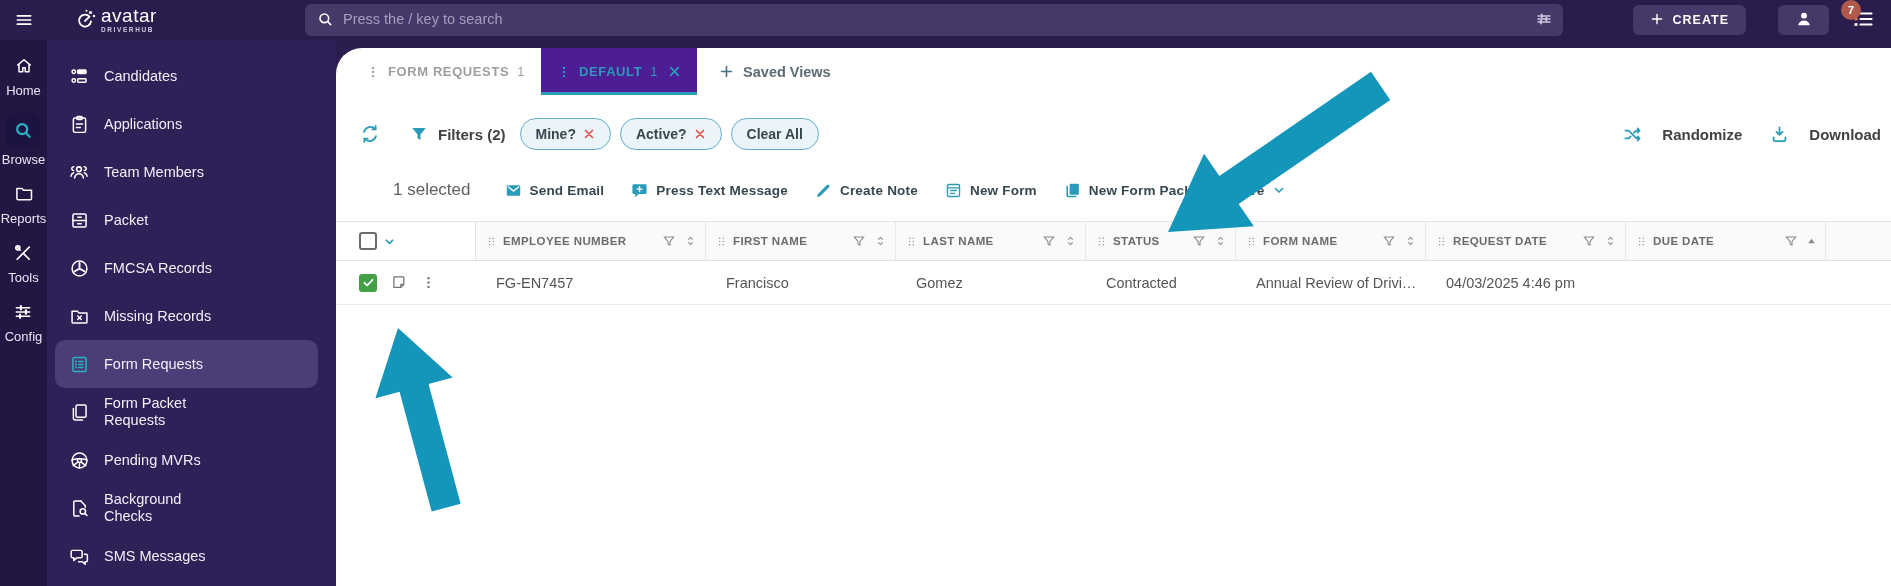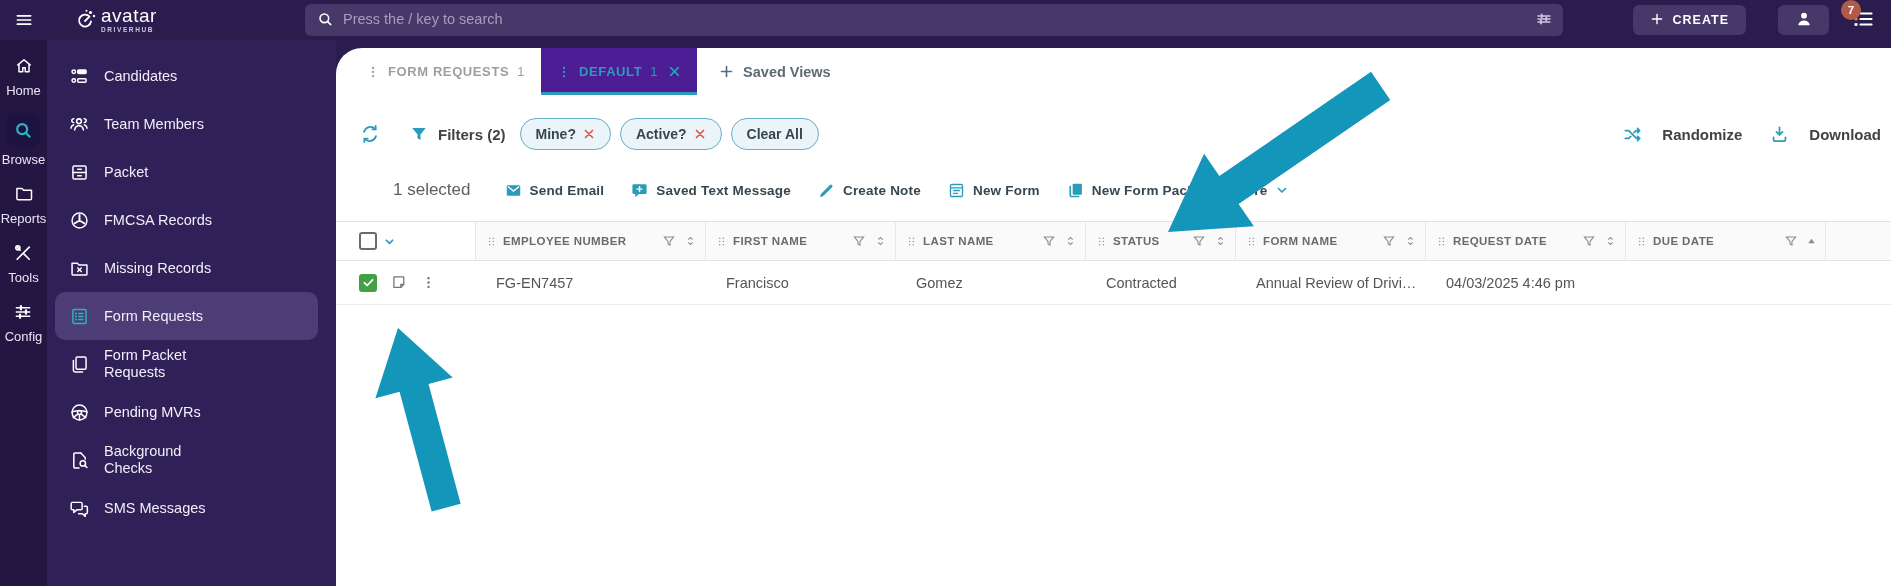--- a/index.html
+++ b/index.html
@@ -233,20 +233,30 @@
             <circle cx="5.5" cy="6.5" r="2"></circle>
             <rect x="10" y="4.5" width="9.5" height="4" rx="1" fill="currentColor"></rect>
             <circle cx="5.5" cy="16.5" r="2"></circle>
             <rect x="10" y="14.5" width="9.5" height="4" rx="1"></rect>
           </svg>
       </span>
       <span class="side-label">Candidates</span>
     </div>
     <div class="side-item">
       <span class="s-ic">
+        <svg width="21" height="21" viewBox="0 0 24 24" fill="none" stroke="currentColor" stroke-width="1.7" stroke-linecap="round">
+            <rect x="5" y="4.5" width="14" height="16.5" rx="1.8"></rect>
+            <rect x="9" y="2.8" width="6" height="3.4" rx="1"></rect>
+            <path d="M8.5 11.5h7M8.5 15.5h4.5"></path>
+          </svg>
+      </span>
+      <span class="side-label">Applications</span>
+    </div>
+    <div class="side-item">
+      <span class="s-ic">
         <svg width="22" height="22" viewBox="0 0 24 24" fill="none" stroke="currentColor" stroke-width="1.7" stroke-linecap="round">
             <circle cx="12" cy="9" r="2.6"></circle>
             <path d="M7.2 18.5c.5-2.9 2.4-4.5 4.8-4.5s4.3 1.6 4.8 4.5"></path>
             <path d="M17.8 10.4a2.1 2.1 0 1 0-.1-4.2M20.8 16.6c-.3-2-1.4-3.3-3-3.8"></path>
             <path d="M6.2 10.4a2.1 2.1 0 1 1 .1-4.2M3.2 16.6c.3-2 1.4-3.3 3-3.8"></path>
           </svg>
       </span>
       <span class="side-label">Team Members</span>
     </div>
     <div class="side-item">
@@ -433,21 +443,21 @@
           </span>
           <span>Send Email</span>
         </button>
         <button class="action-btn">
           <span class="ic-teal">
             <svg width="17" height="17" viewBox="0 0 24 24">
                 <path d="M4 3h16a2 2 0 0 1 2 2v10a2 2 0 0 1-2 2h-9l-5 4.5V17H4a2 2 0 0 1-2-2V5a2 2 0 0 1 2-2z" fill="#2a9bb8"></path>
                 <path d="M12 6.5v7M8.5 10h7" stroke="#fff" stroke-width="2" stroke-linecap="round"></path>
               </svg>
           </span>
-          <span>Saved Text Message</span>
+          <span>Press Text Message</span>
         </button>
         <button class="action-btn">
           <span class="ic-teal">
             <svg width="17" height="17" viewBox="0 0 24 24" fill="#2a9bb8">
                 <path d="M3 21c.5-2.8 1.4-4.4 2.9-5.9L16.8 4.2a2.2 2.2 0 0 1 3.1 3.1L9 18.2C7.5 19.7 5.8 20.5 3 21z"></path>
               </svg>
           </span>
           <span>Create Note</span>
         </button>
         <button class="action-btn">

